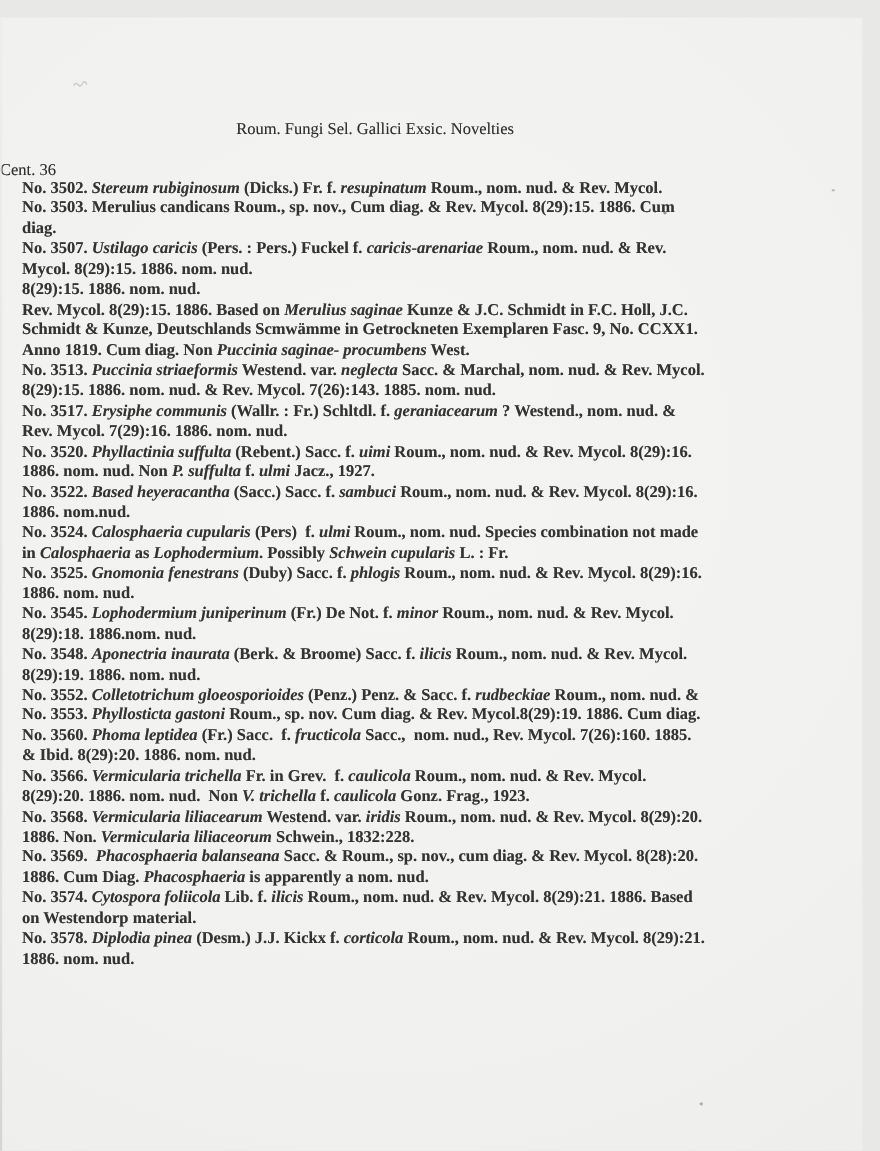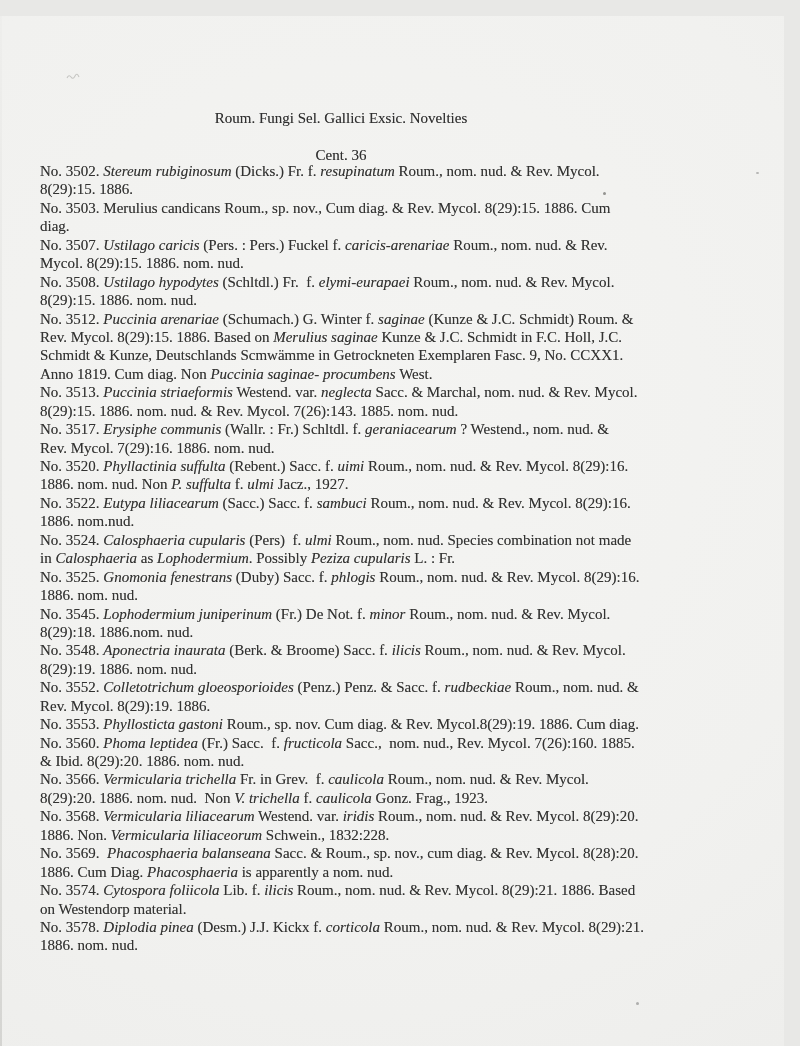--- a/index.html
+++ b/index.html
@@ -28,33 +28,34 @@
     font-size: 15px;
     color: #303030;
     text-shadow: 0 0 0.4px rgba(50,50,50,0.45);
   }
   .section-line {
     position: absolute;
     left: 0; top: 131px;
     width: 800px;
     padding-right: 118px;
     box-sizing: border-box;
-    text-align: center;
+    text-align: left;
     font-size: 15px;
     color: #303030;
     text-shadow: 0 0 0.4px rgba(50,50,50,0.45);
   }
   .doc-body {
     position: absolute;
-    left: 40px; top: 146px;
+    left: 20px; top: 146px;
     width: 740px;
     font-size: 15px;
     line-height: 18.43px;
     color: #333332;
     text-shadow: 0 0 0.4px rgba(45,45,45,0.45);
+    font-weight: bold;
   }
   .line { white-space: pre; }
   .it { font-style: italic; }
 
   
   .pencil-squiggle {
     position: absolute; left: 66px; top: 56px;
     width: 14px; height: 9px; opacity: 0.6;
   }
   .speck { position: absolute; border-radius: 50%; }
@@ -83,49 +84,45 @@
 <body>
 
 <div class="page">
 
   <div class="title-line">Roum. Fungi Sel. Gallici Exsic. Novelties</div>
 
   <div class="section-line">Cent. 36</div>
 
   <div class="doc-body">
       <div class="line"><span>No. 3502. </span><span class="it">Stereum rubiginosum</span><span> (Dicks.) Fr. f. </span><span class="it">resupinatum</span><span> Roum., nom. nud. &amp; Rev. Mycol.</span></div>
-      <div class="line"><span>8(29):15. 1886.</span></div>
       <div class="line"><span>No. 3503. Merulius candicans Roum., sp. nov., Cum diag. &amp; Rev. Mycol. 8(29):15. 1886. Cum</span></div>
       <div class="line"><span>diag.</span></div>
       <div class="line"><span>No. 3507. </span><span class="it">Ustilago caricis</span><span> (Pers. : Pers.) Fuckel f. </span><span class="it">caricis-arenariae</span><span> Roum., nom. nud. &amp; Rev.</span></div>
       <div class="line"><span>Mycol. 8(29):15. 1886. nom. nud.</span></div>
-      <div class="line"><span>No. 3508. </span><span class="it">Ustilago hypodytes</span><span> (Schltdl.) Fr.  f. </span><span class="it">elymi-eurapaei</span><span> Roum., nom. nud. &amp; Rev. Mycol.</span></div>
       <div class="line"><span>8(29):15. 1886. nom. nud.</span></div>
-      <div class="line"><span>No. 3512. </span><span class="it">Puccinia arenariae</span><span> (Schumach.) G. Winter f. </span><span class="it">saginae</span><span> (Kunze &amp; J.C. Schmidt) Roum. &amp;</span></div>
       <div class="line"><span>Rev. Mycol. 8(29):15. 1886. Based on </span><span class="it">Merulius saginae</span><span> Kunze &amp; J.C. Schmidt in F.C. Holl, J.C.</span></div>
       <div class="line"><span>Schmidt &amp; Kunze, Deutschlands Scmwämme in Getrockneten Exemplaren Fasc. 9, No. CCXX1.</span></div>
       <div class="line"><span>Anno 1819. Cum diag. Non </span><span class="it">Puccinia saginae- procumbens</span><span> West.</span></div>
       <div class="line"><span>No. 3513. </span><span class="it">Puccinia striaeformis</span><span> Westend. var. </span><span class="it">neglecta</span><span> Sacc. &amp; Marchal, nom. nud. &amp; Rev. Mycol.</span></div>
       <div class="line"><span>8(29):15. 1886. nom. nud. &amp; Rev. Mycol. 7(26):143. 1885. nom. nud.</span></div>
       <div class="line"><span>No. 3517. </span><span class="it">Erysiphe communis</span><span> (Wallr. : Fr.) Schltdl. f. </span><span class="it">geraniacearum</span><span> ? Westend., nom. nud. &amp;</span></div>
       <div class="line"><span>Rev. Mycol. 7(29):16. 1886. nom. nud.</span></div>
       <div class="line"><span>No. 3520. </span><span class="it">Phyllactinia suffulta</span><span> (Rebent.) Sacc. f. </span><span class="it">uimi</span><span> Roum., nom. nud. &amp; Rev. Mycol. 8(29):16.</span></div>
       <div class="line"><span>1886. nom. nud. Non </span><span class="it">P. suffulta</span><span> f. </span><span class="it">ulmi</span><span> Jacz., 1927.</span></div>
-      <div class="line"><span>No. 3522. </span><span class="it">Eutypa liliacearum</span><span> (Sacc.) Sacc. f. </span><span class="it">sambuci</span><span> Roum., nom. nud. &amp; Rev. Mycol. 8(29):16.</span></div>
+      <div class="line"><span>No. 3522. </span><span class="it">Based heyeracantha</span><span> (Sacc.) Sacc. f. </span><span class="it">sambuci</span><span> Roum., nom. nud. &amp; Rev. Mycol. 8(29):16.</span></div>
       <div class="line"><span>1886. nom.nud.</span></div>
       <div class="line"><span>No. 3524. </span><span class="it">Calosphaeria cupularis</span><span> (Pers)  f. </span><span class="it">ulmi</span><span> Roum., nom. nud. Species combination not made</span></div>
-      <div class="line"><span>in </span><span class="it">Calosphaeria</span><span> as </span><span class="it">Lophodermium</span><span>. Possibly </span><span class="it">Peziza cupularis</span><span> L. : Fr.</span></div>
+      <div class="line"><span>in </span><span class="it">Calosphaeria</span><span> as </span><span class="it">Lophodermium</span><span>. Possibly </span><span class="it">Schwein cupularis</span><span> L. : Fr.</span></div>
       <div class="line"><span>No. 3525. </span><span class="it">Gnomonia fenestrans</span><span> (Duby) Sacc. f. </span><span class="it">phlogis</span><span> Roum., nom. nud. &amp; Rev. Mycol. 8(29):16.</span></div>
       <div class="line"><span>1886. nom. nud.</span></div>
       <div class="line"><span>No. 3545. </span><span class="it">Lophodermium juniperinum</span><span> (Fr.) De Not. f. </span><span class="it">minor</span><span> Roum., nom. nud. &amp; Rev. Mycol.</span></div>
       <div class="line"><span>8(29):18. 1886.nom. nud.</span></div>
       <div class="line"><span>No. 3548. </span><span class="it">Aponectria inaurata</span><span> (Berk. &amp; Broome) Sacc. f. </span><span class="it">ilicis</span><span> Roum., nom. nud. &amp; Rev. Mycol.</span></div>
       <div class="line"><span>8(29):19. 1886. nom. nud.</span></div>
       <div class="line"><span>No. 3552. </span><span class="it">Colletotrichum gloeosporioides</span><span> (Penz.) Penz. &amp; Sacc. f. </span><span class="it">rudbeckiae</span><span> Roum., nom. nud. &amp;</span></div>
-      <div class="line"><span>Rev. Mycol. 8(29):19. 1886.</span></div>
       <div class="line"><span>No. 3553. </span><span class="it">Phyllosticta gastoni</span><span> Roum., sp. nov. Cum diag. &amp; Rev. Mycol.8(29):19. 1886. Cum diag.</span></div>
       <div class="line"><span>No. 3560. </span><span class="it">Phoma leptidea</span><span> (Fr.) Sacc.  f. </span><span class="it">fructicola</span><span> Sacc.,  nom. nud., Rev. Mycol. 7(26):160. 1885.</span></div>
       <div class="line"><span>&amp; Ibid. 8(29):20. 1886. nom. nud.</span></div>
       <div class="line"><span>No. 3566. </span><span class="it">Vermicularia trichella</span><span> Fr. in Grev.  f. </span><span class="it">caulicola</span><span> Roum., nom. nud. &amp; Rev. Mycol.</span></div>
       <div class="line"><span>8(29):20. 1886. nom. nud.  Non </span><span class="it">V. trichella</span><span> f. </span><span class="it">caulicola</span><span> Gonz. Frag., 1923.</span></div>
       <div class="line"><span>No. 3568. </span><span class="it">Vermicularia liliacearum</span><span> Westend. var. </span><span class="it">iridis</span><span> Roum., nom. nud. &amp; Rev. Mycol. 8(29):20.</span></div>
       <div class="line"><span>1886. Non. </span><span class="it">Vermicularia liliaceorum</span><span> Schwein., 1832:228.</span></div>
       <div class="line"><span>No. 3569.  </span><span class="it">Phacosphaeria balanseana</span><span> Sacc. &amp; Roum., sp. nov., cum diag. &amp; Rev. Mycol. 8(28):20.</span></div>
       <div class="line"><span>1886. Cum Diag. </span><span class="it">Phacosphaeria</span><span> is apparently a nom. nud.</span></div>
       <div class="line"><span>No. 3574. </span><span class="it">Cytospora foliicola</span><span> Lib. f. </span><span class="it">ilicis</span><span> Roum., nom. nud. &amp; Rev. Mycol. 8(29):21. 1886. Based</span></div>

